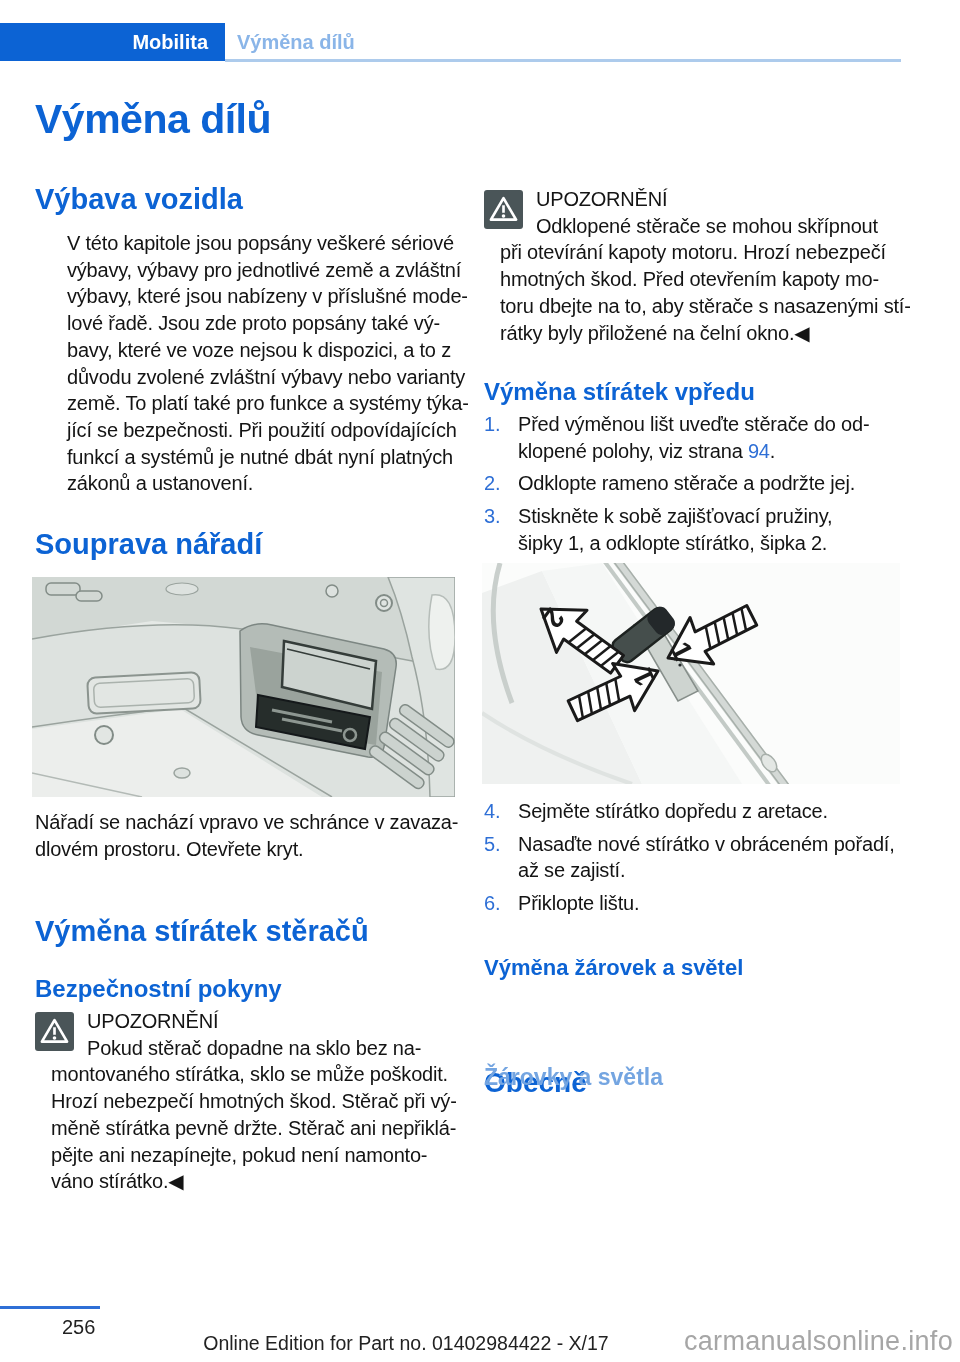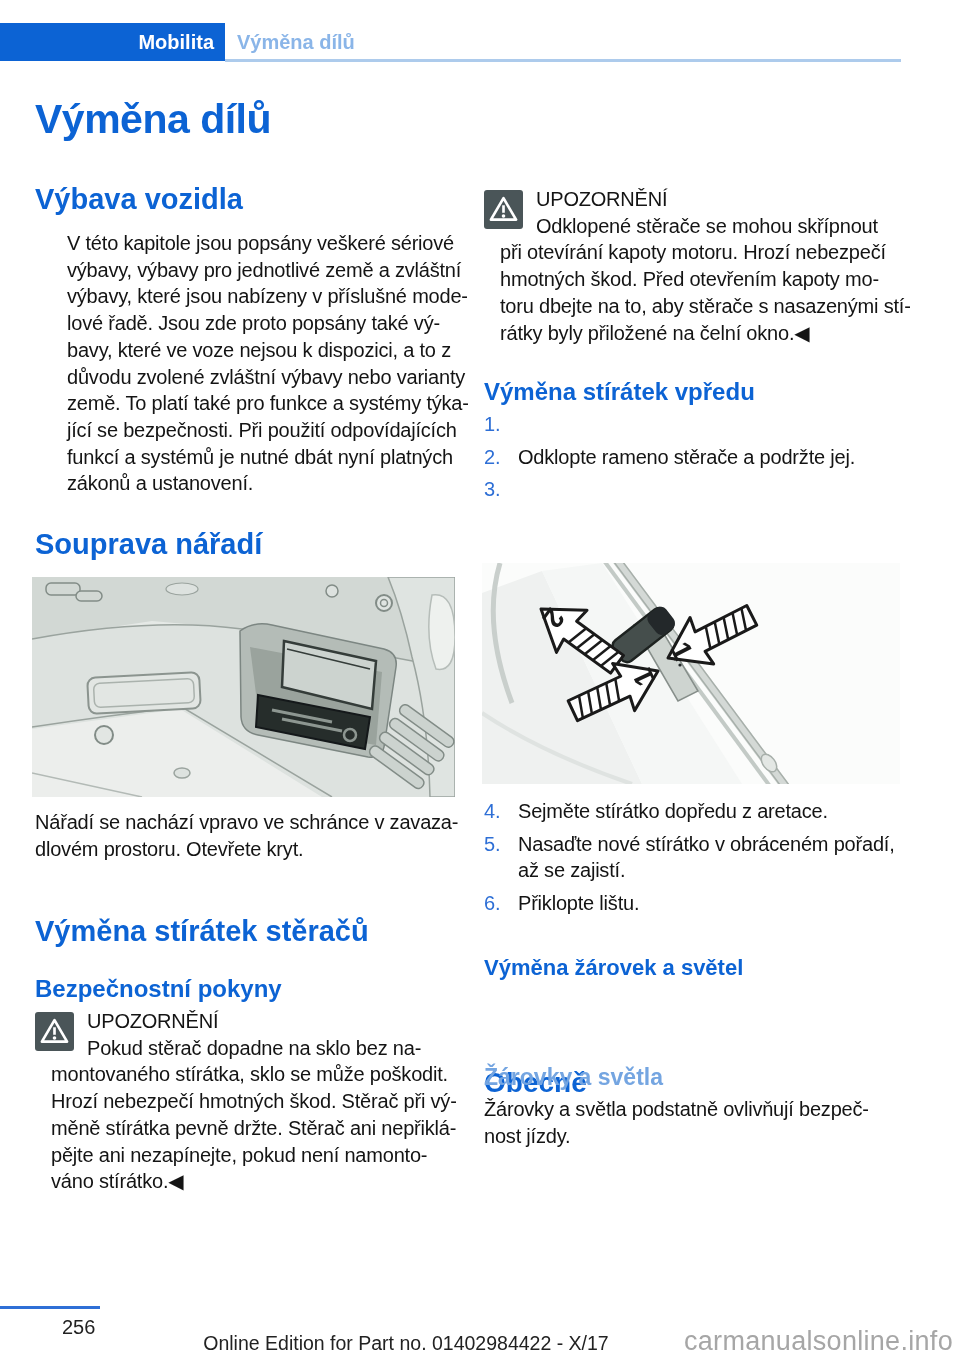--- a/index.html
+++ b/index.html
@@ -13,21 +13,21 @@
   }
   html,body{margin:0;padding:0;background:#ffffff;}
   .page{
     position:relative;width:960px;height:1362px;background:#ffffff;overflow:hidden;
     font-family:"Liberation Sans","DejaVu Sans",sans-serif;color:var(--ink);
   }
   
   .chapter-tab{
     position:absolute;left:0;top:23px;width:225px;height:38px;background:var(--blue);
     color:#ffffff;display:flex;align-items:center;justify-content:flex-end;
-    padding-right:11px;box-sizing:border-box;font-size:20px;font-weight:bold;
+    padding-right:17px;box-sizing:border-box;font-size:20px;font-weight:bold;
   }
   .section-tab{
     position:absolute;left:237px;top:23px;height:38px;display:flex;align-items:center;
     color:var(--tabblue);font-size:20px;font-weight:bold;
   }
   .tab-underline{position:absolute;left:225px;top:59px;width:676px;height:3px;background:var(--ruleblue);}
   
   h1,h2,h3,h4{margin:0;padding:0;color:var(--blue);font-weight:bold;line-height:1.05;}
   .t-page-title{position:absolute;left:35px;top:98px;font-size:41px;letter-spacing:-0.5px;}
   .h-vybava   {position:absolute;left:35px;top:184px;font-size:29px;}
@@ -181,27 +181,31 @@
 hmotných škod. Před otevřením kapoty mo-
 toru dbejte na to, aby stěrače s nasazenými stí-
 rátky byly přiložené na čelní okno.◀</div>
   </div>
 
   <h3 class="h-vpredu">Výměna stírátek vpředu</h3>
 
   <div class="steps steps-a">
     <div class="step">
       <span class="step-num">1.</span>
+      <span class="step-text"><span>Před výměnou lišt uveďte stěrače do od-
+klopené polohy, viz strana </span><a class="page-link">94</a><span>.</span></span>
     </div>
     <div class="step">
       <span class="step-num">2.</span>
       <span class="step-text">Odklopte rameno stěrače a podržte jej.</span>
     </div>
     <div class="step">
       <span class="step-num">3.</span>
+      <span class="step-text">Stiskněte k sobě zajišťovací pružiny,
+šipky 1, a odklopte stírátko, šipka 2.</span>
     </div>
   </div>
 
   <svg class="fig fig2" viewBox="0 0 418 221" xmlns="http://www.w3.org/2000/svg">
     <rect width="418" height="221" fill="#fbfcfb"></rect>
     <polygon points="0,30 60,8 160,221 0,221" fill="#eff1f0"></polygon>
     <polygon points="60,8 120,0 260,221 160,221" fill="#f5f7f6"></polygon>
     <path d="M18,0 Q0,60 30,140" fill="none" stroke="#c9cfcc" stroke-width="5"></path>
     <path d="M0,150 Q60,190 150,221" fill="none" stroke="#dfe3e1" stroke-width="4"></path>
 
@@ -269,21 +273,19 @@
     </div>
     <div class="step">
       <span class="step-num">6.</span>
       <span class="step-text">Přiklopte lištu.</span>
     </div>
   </div>
 
   <h2 class="h-zarovky">Výměna žárovek a světel</h2>
   <h3 class="h-obecne">Obecně</h3>
   <h4 class="h-zs">Žárovky a světla</h4>
-  <p class="bodytext p-zs1">Žárovky a světla podstatně ovlivňují bezpeč-
-nost jízdy.</p>
 
   <div class="footer-line"></div>
   <div class="footer-page">256</div>
   <div class="footer-center">Online Edition for Part no. 01402984422 - X/17</div>
   <div class="watermark">carmanualsonline.info</div>
 
 </div>
 
 </body></html>

